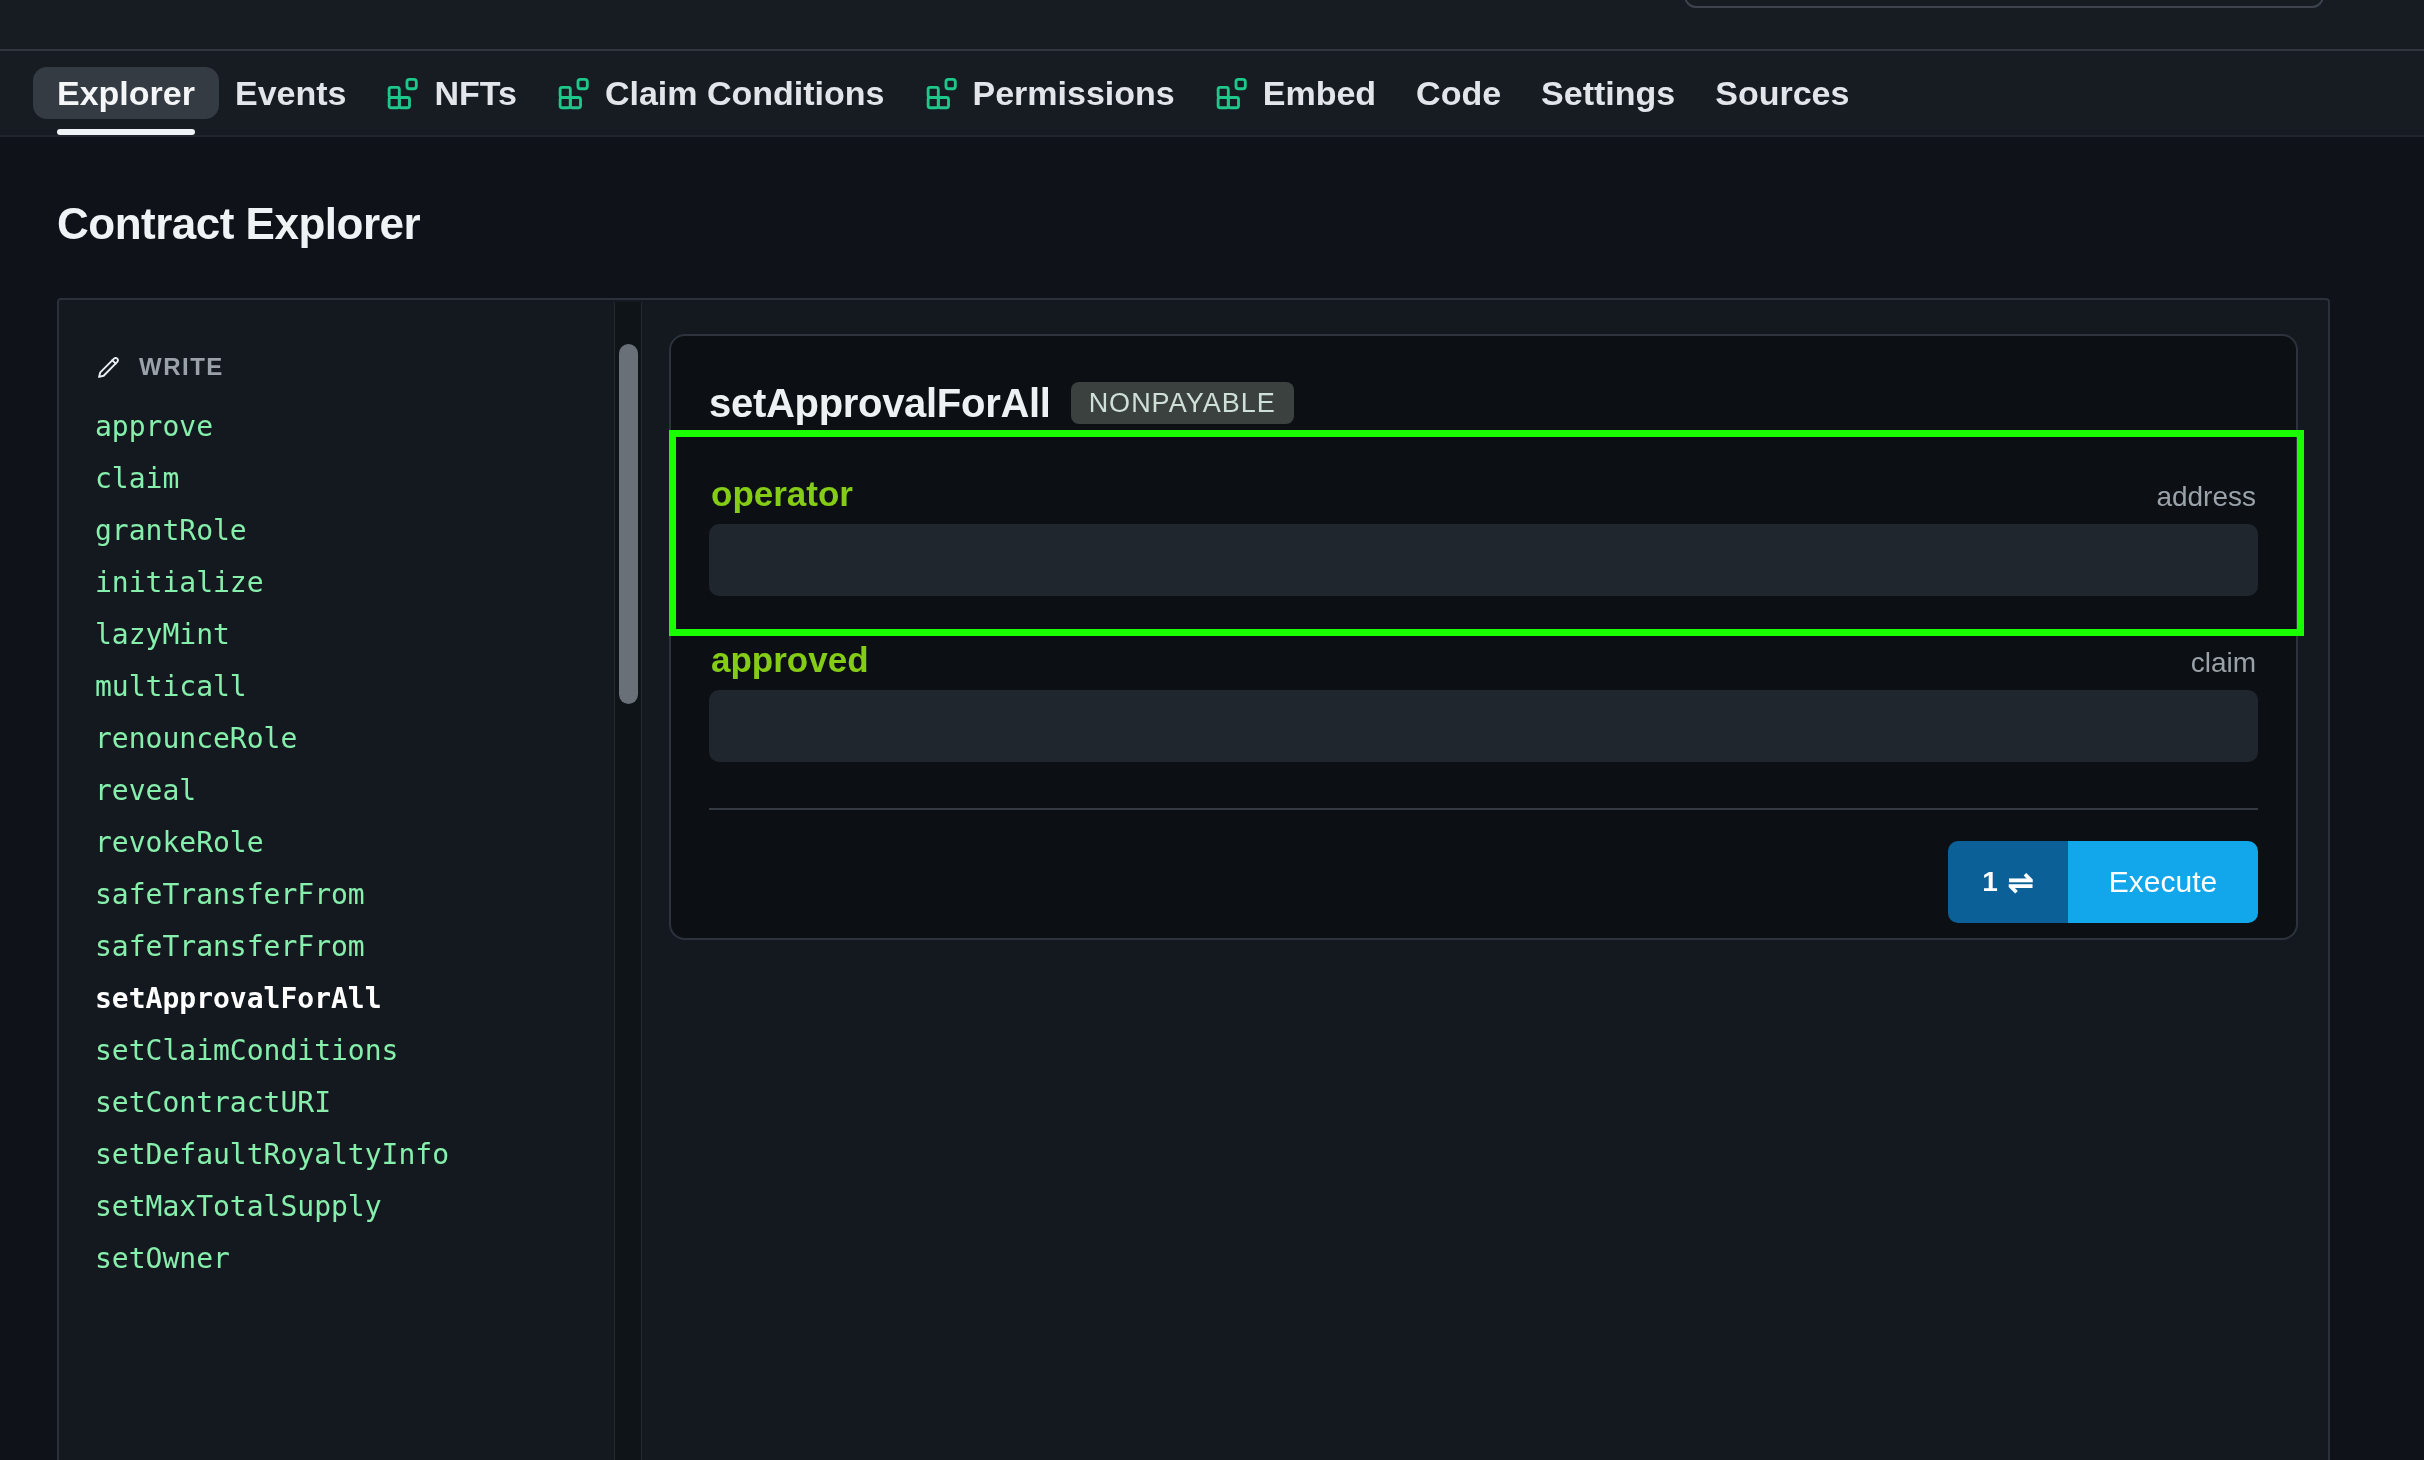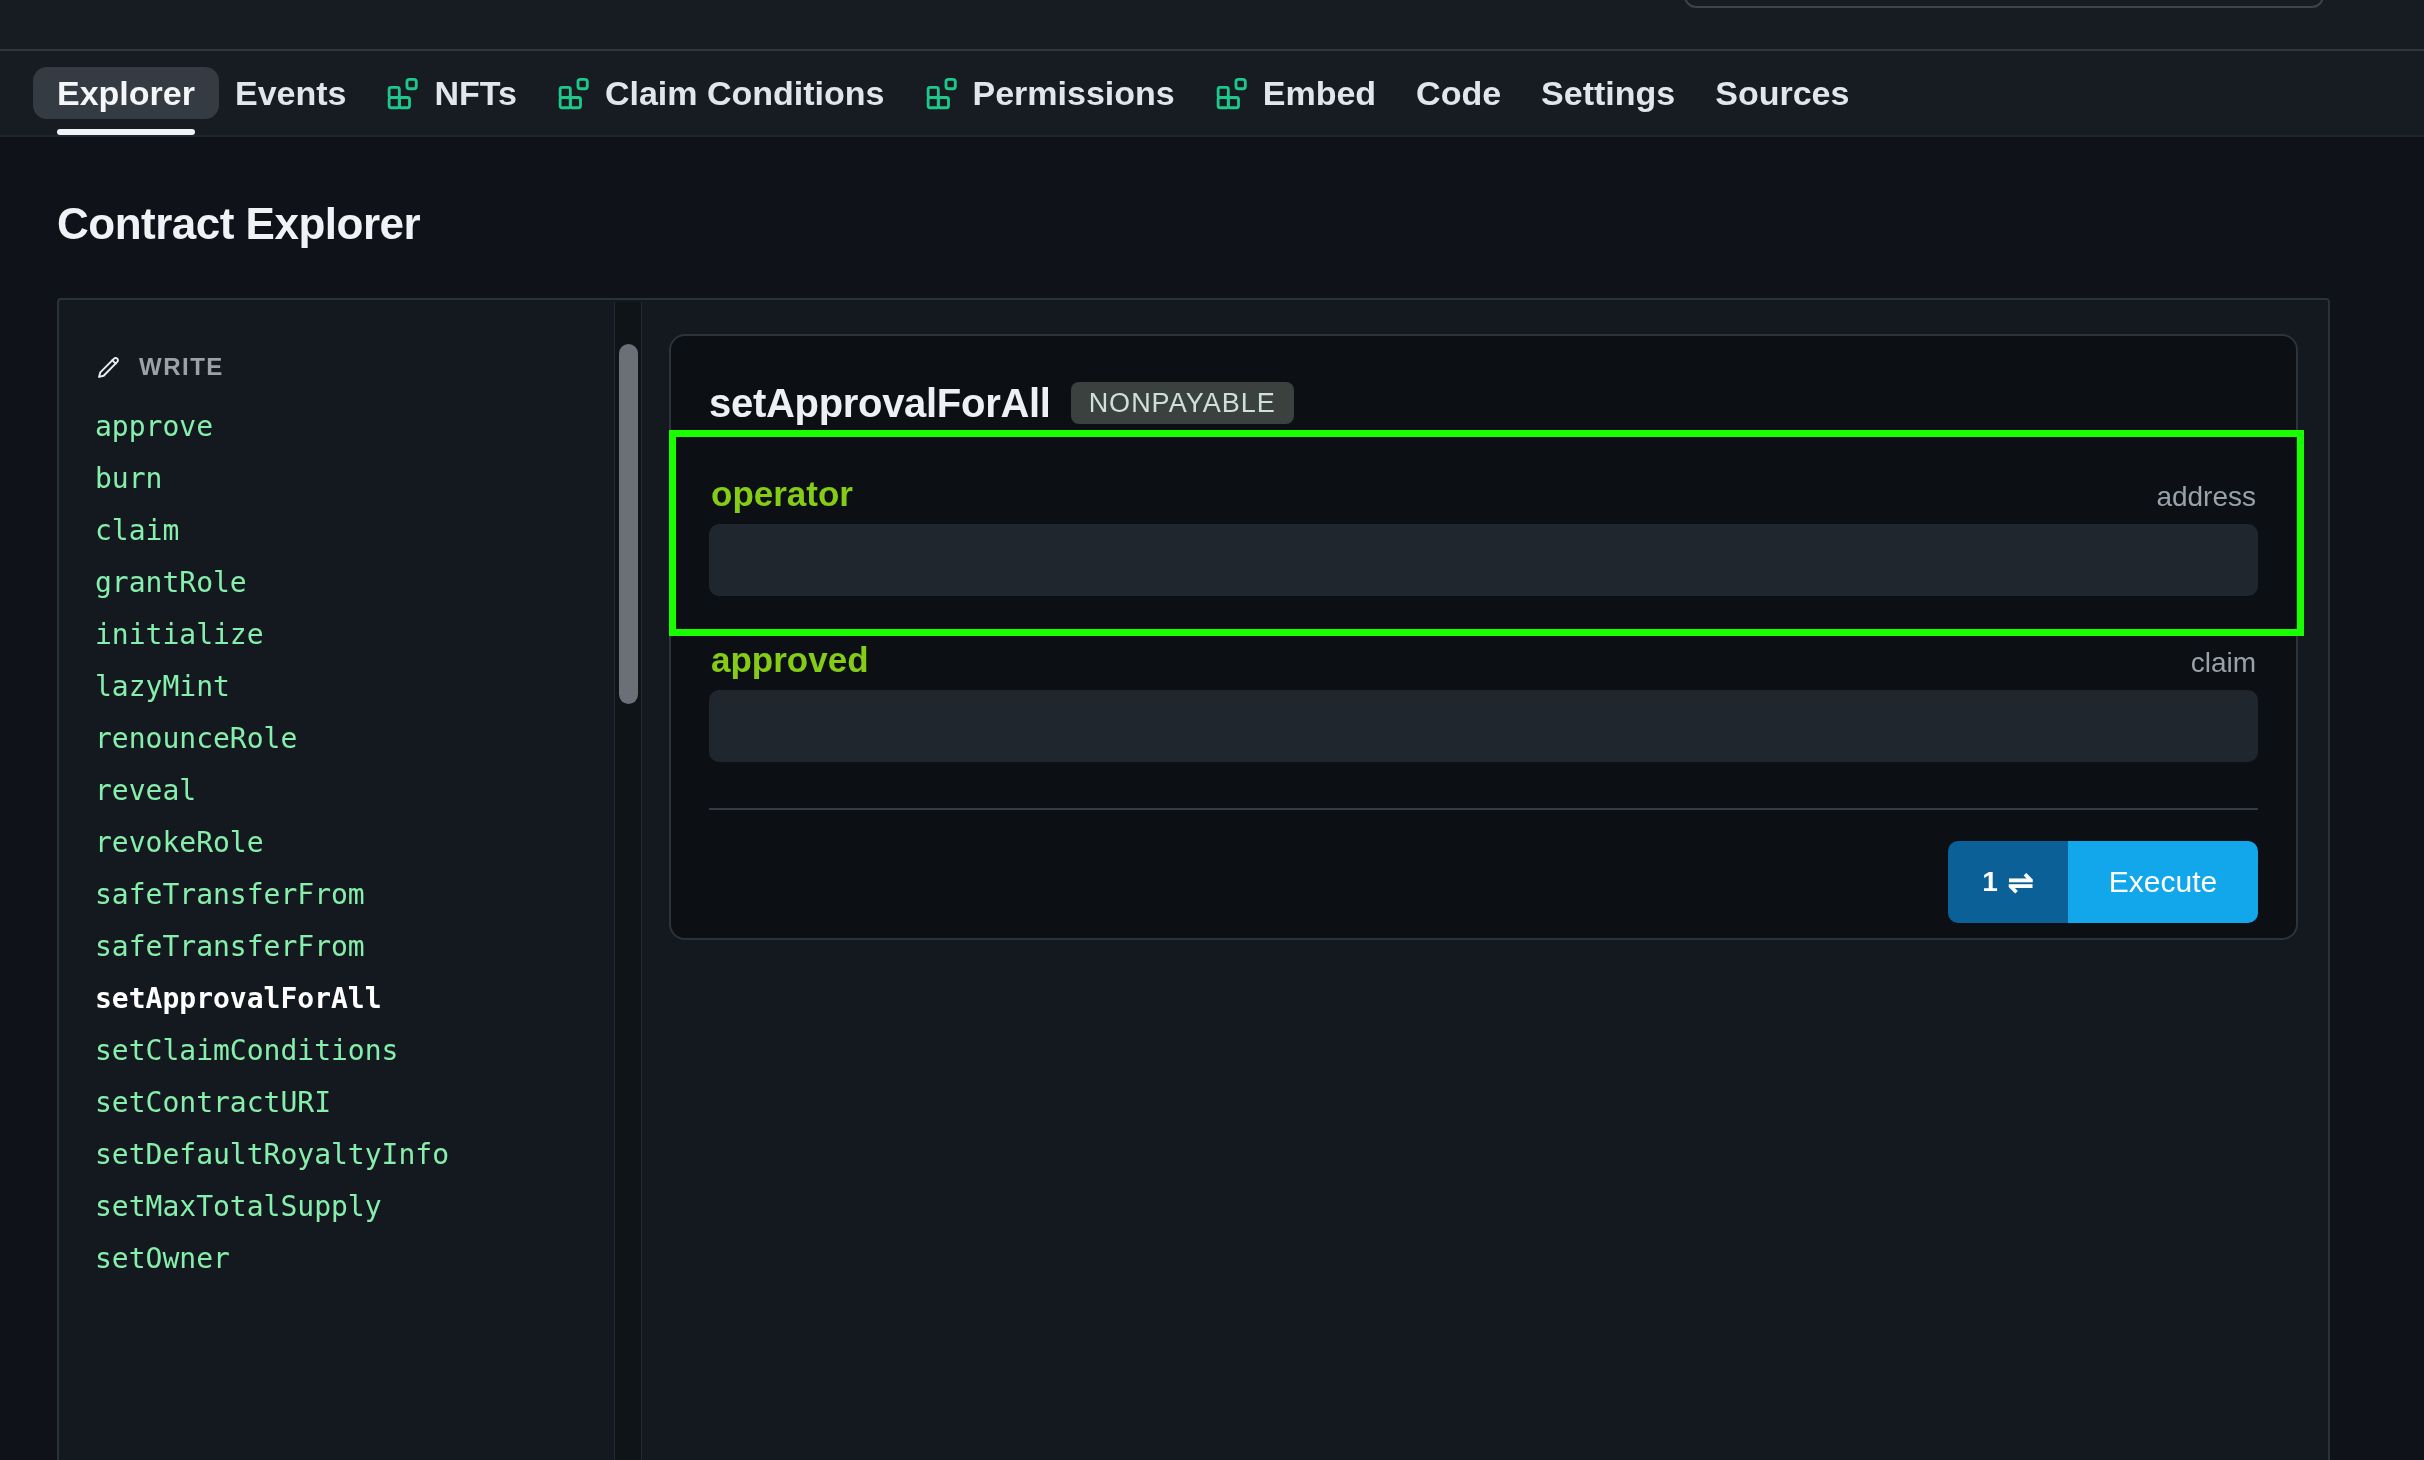--- a/index.html
+++ b/index.html
@@ -216,25 +216,25 @@
     <aside class="sidebar">
       <div class="write-row">
         <svg viewBox="0 0 24 24" fill="none" stroke="#e8edf2" stroke-width="1.7" stroke-linejoin="round" stroke-linecap="round">
           <path d="M3.6 20.4l1.1-4.1L16.9 4.1a2.05 2.05 0 0 1 2.9 2.9L7.7 19.3l-4.1 1.1z"></path>
           <path d="M15.4 5.6l3 3"></path>
         </svg>
         <span class="write-label">WRITE</span>
       </div>
       <ul class="fn-list" id="fn-list">
           <li class="fn">approve</li>
-          <li class="fn">burn</li>
           <li class="fn">claim</li>
           <li class="fn">grantRole</li>
           <li class="fn">initialize</li>
           <li class="fn">lazyMint</li>
+          <li class="fn">multicall</li>
           <li class="fn">renounceRole</li>
           <li class="fn">reveal</li>
           <li class="fn">revokeRole</li>
           <li class="fn">safeTransferFrom</li>
           <li class="fn">safeTransferFrom</li>
           <li class="fn selected">setApprovalForAll</li>
           <li class="fn">setClaimConditions</li>
           <li class="fn">setContractURI</li>
           <li class="fn">setDefaultRoyaltyInfo</li>
           <li class="fn">setMaxTotalSupply</li>

